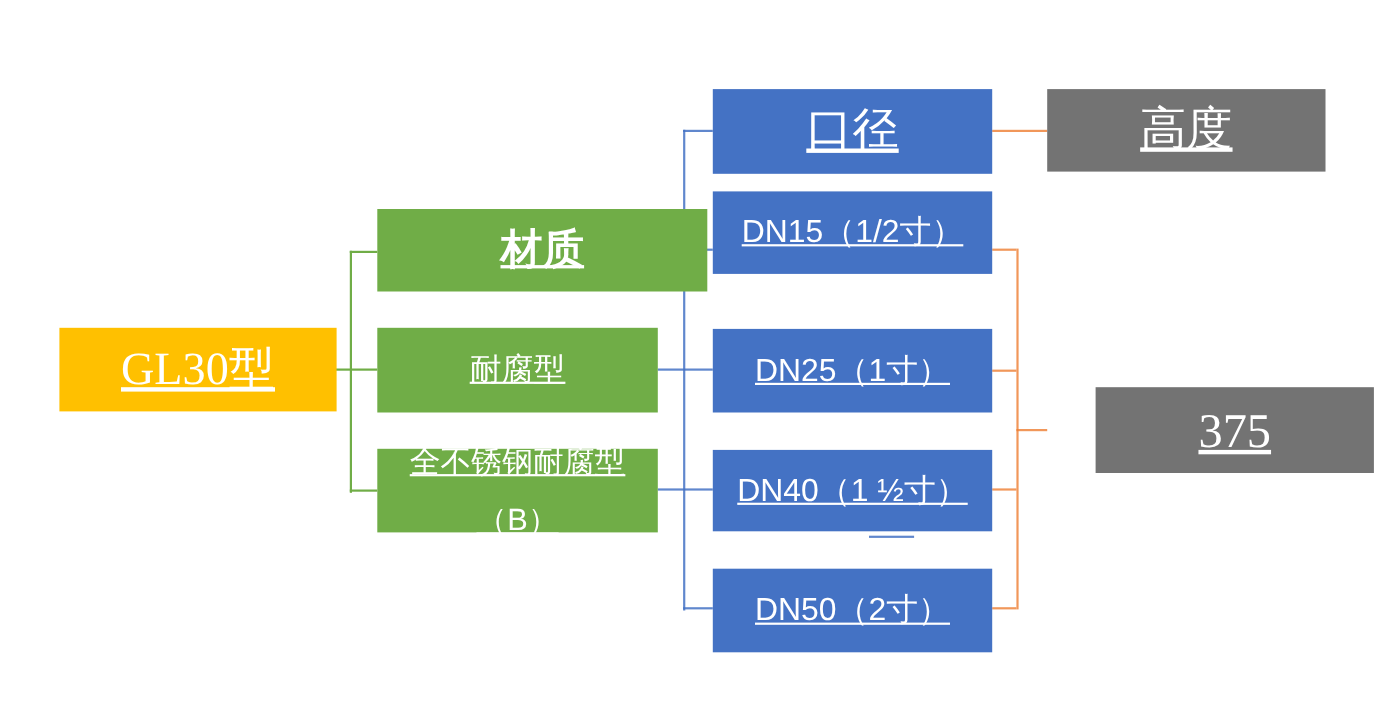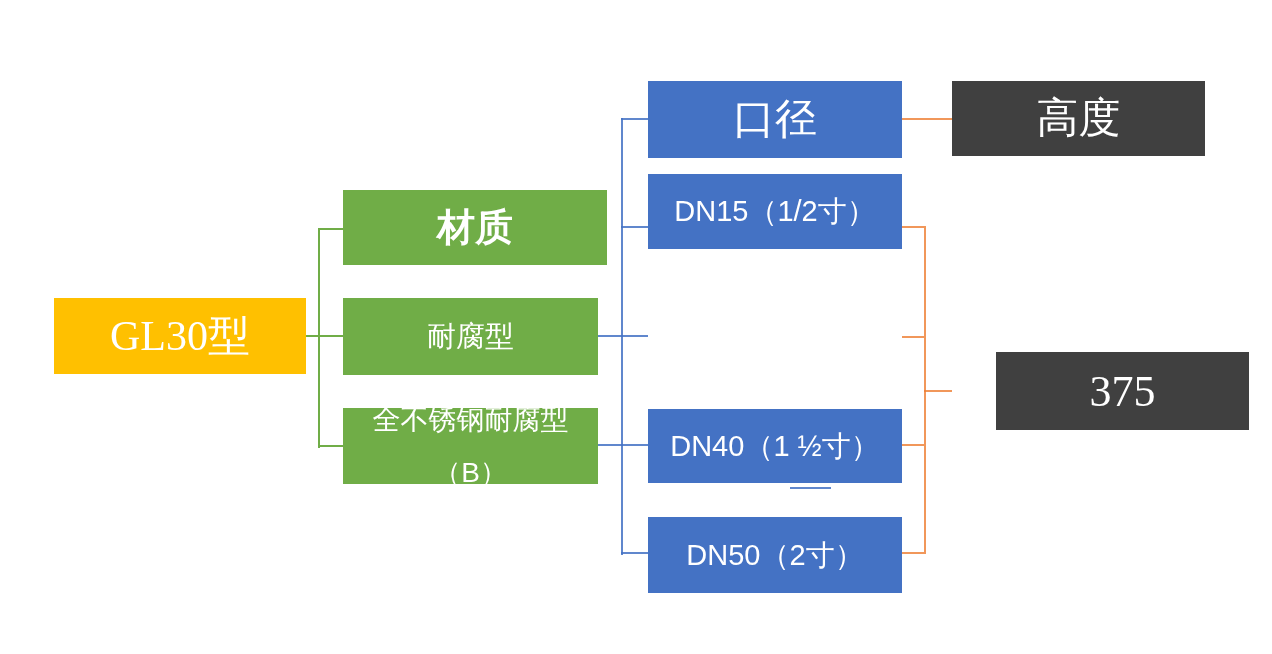--- a/index.html
+++ b/index.html
@@ -18,25 +18,26 @@
   .node {
     position: absolute;
     display: flex;
     align-items: center;
     justify-content: center;
     text-align: center;
     color: #ffffff;
     box-sizing: border-box;
     flex-direction: column;
     line-height: 1.25;
+    text-decoration: underline;
   }
   .yellow { background: #FFC000; }
   .green  { background: #70AD47; }
   .blue   { background: #4472C4; }
-  .orange { background: #404040; }
+  .orange { background: #737373; }
 
   .serif { font-family: "Liberation Serif", "DejaVu Serif", serif; }
   .sans  { font-family: "Liberation Sans", "DejaVu Sans", sans-serif; }
 
   .fs-root   { font-size: 42px; }
   .fs-header { font-size: 42px; }
   .fs-hdr-sans { font-size: 38px; font-weight: bold; }
   .fs-row    { font-size: 29px; }
   .fs-row2   { font-size: 28px; }
   .fs-value  { font-size: 44px; }
@@ -71,33 +72,34 @@
   <div class="line h orange-l" style="left:902px; top:118px; width:50px;"></div>
   <div class="line v orange-l" style="left:924px; top:226px; height:328px;"></div>
   <div class="line h orange-l" style="left:902px; top:226px; width:22px;"></div>
   <div class="line h orange-l" style="left:902px; top:336px; width:22px;"></div>
   <div class="line h orange-l" style="left:902px; top:444px; width:22px;"></div>
   <div class="line h orange-l" style="left:902px; top:552px; width:22px;"></div>
   <div class="line h orange-l" style="left:924px; top:390px; width:28px;"></div>
 
   <div class="node yellow serif fs-root" style="left:40px; top:298px; width:252px; height:76px;margin-left:14px;">GL30型</div>
 
-  <div class="node green sans fs-hdr-sans" style="left:343px; top:190px; width:264px; height:75px;">材质</div>
+  <div class="node green sans fs-hdr-sans" style="left:343px; top:190px; width:300px; height:75px;">材质</div>
 
   <div class="node green sans fs-row" style="left:343px; top:298px; width:255px; height:77px;">耐腐型</div>
 
   <div class="node green sans fs-row2" style="left:343px; top:408px; width:255px; height:76px;gap:18px;">
     <span>全不锈钢耐腐型</span>
     <span>（B）</span>
   </div>
 
   <div class="node blue serif fs-header" style="left:648px; top:81px; width:254px; height:77px;">口径</div>
 
   <div class="node blue sans fs-row" style="left:648px; top:174px; width:254px; height:75px;">DN15（1/2寸）</div>
 
+  <div class="node blue sans fs-row" style="left:648px; top:299px; width:254px; height:76px;">DN25（1寸）</div>
 
   <div class="node blue sans fs-row" style="left:648px; top:409px; width:254px; height:74px;">DN40（1 ½寸）</div>
 
   <div class="node blue sans fs-row" style="left:648px; top:517px; width:254px; height:76px;">DN50（2寸）</div>
 
   <div class="node orange serif fs-header" style="left:952px; top:81px; width:253px; height:75px;">高度</div>
 
   <div class="node orange serif fs-value" style="left:952px; top:352px; width:253px; height:78px;margin-left:44px;">375</div>
 
 </div>

